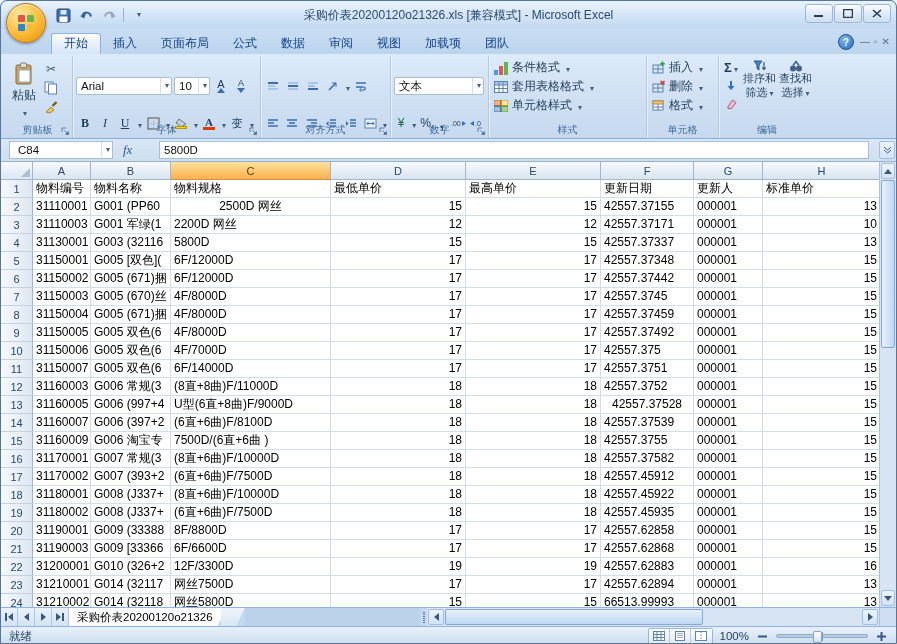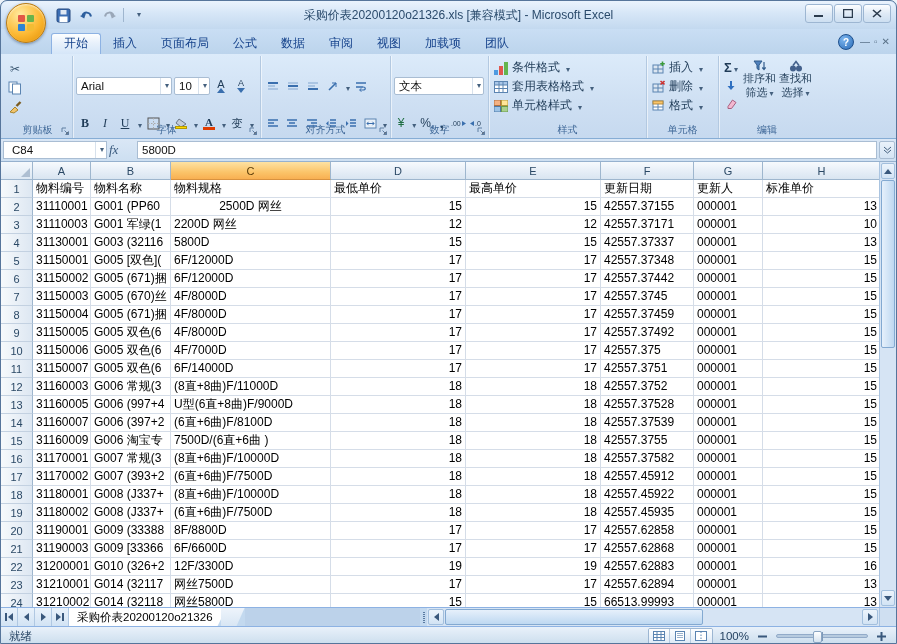--- a/index.html
+++ b/index.html
@@ -56,21 +56,21 @@
 
 .numcombo{width:90px}
 
 .srow{display:flex;align-items:center;gap:4px;height:19px;padding:0 2px;font-size:12px;color:#1f3b57;white-space:nowrap}
 
 .editing-body{display:flex;gap:3px;height:100%}
 .edcol1{display:flex;flex-direction:column;gap:1px;padding-top:1px}
 .edbig{display:flex;flex-direction:column;align-items:center;width:38px;padding-top:2px;font-size:11px;color:#1f3b57;line-height:1.25}
 
 
-.fbar{position:absolute;top:138px;left:0;right:0;height:23px;background:linear-gradient(#dae7f6,#cddff1);border-bottom:1px solid #96b1ce;display:flex;align-items:center;padding:2px 1px 2px 2px;gap:2px}
+.fbar{position:absolute;top:138px;left:0;right:0;height:23px;background:linear-gradient(#dae7f6,#cddff1);border-bottom:1px solid #96b1ce;display:flex;align-items:center;padding:2px 1px 2px 8px;gap:10px}
 .namebox{width:104px;height:18px;background:#fff;border:1px solid #a9bdd3;display:flex;align-items:center;font-size:11.5px;padding-left:8px;color:#111}
 .namebox .dd{margin-left:auto;height:100%;display:flex;align-items:center;border-left:1px solid #d7e1ec;padding:0 2px}
 .fxbox{width:26px;text-align:left;font-size:13px;font-style:italic;font-family:"Liberation Serif",serif;color:#3a5a7e}
 .finput{flex:1;height:18px;background:#fff;border:1px solid #a9bdd3;font-size:11.5px;color:#111;display:flex;align-items:center;padding-left:4px}
 .fchev{width:16px;height:18px;display:flex;align-items:center;justify-content:center;background:linear-gradient(#eaf2fb,#d4e4f4);border:1px solid #a9bdd3;border-radius:2px}
 
 
 .gridwrap{position:absolute;top:161px;left:0;width:880px;height:445px;background:#fff;overflow:hidden}
 .chrow{display:flex;height:18px}
 .corner{width:32px;height:18px;background:linear-gradient(#f5f9fd,#dde8f3);border-right:1px solid #9eb6ce;border-bottom:1px solid #9eb6ce;position:relative}
@@ -207,20 +207,31 @@
         <span>▫</span>
         <span>✕</span>
       </span>
     </span>
   </div>
 
   <div class="ribbon">
 
     <div class="group" style="width:70px">
       <div class="clip-body">
+        <div class="rbtn bigbtn">
+          <span class="icspan">
+              <svg width="22" height="24">
+                <rect x="3" y="3" width="15" height="19" rx="1.5" fill="#c9a45c" stroke="#8a6c2a"></rect>
+                <rect x="7.5" y="1" width="6" height="4.5" rx="1" fill="#dcdcdc" stroke="#808080"></rect>
+                <rect x="6" y="8" width="11" height="12" fill="#fff" stroke="#9aa7b8"></rect>
+              </svg>
+            </span>
+          <span class="blabel">粘贴</span>
+          <span class="dd"></span>
+        </div>
         <div class="minicol">
           <span class="rbtn mini">
               <span class="icspan ic-cut"></span>
             </span>
           <span class="rbtn mini">
               <span class="icspan">
                 <svg width="14" height="14">
                   <rect x="1" y="1" width="8" height="10" fill="#fff" stroke="#5b84b1"></rect>
                   <rect x="4.5" y="3" width="8" height="10" fill="#fff" stroke="#5b84b1"></rect>
                 </svg>
@@ -742,21 +753,21 @@
           <div class="cell" style="width: 69px; text-align: left;">000001</div>
           <div class="cell" style="width: 118px; text-align: right;">15</div>
         </div>
         <div class="grow">
           <div class="rowhdr">13</div>
           <div class="cell" style="width: 58px; text-align: left;">31160005</div>
           <div class="cell" style="width: 80px; text-align: left;">G006 (997+4</div>
           <div class="cell" style="width: 160px; text-align: left;">U型(6直+8曲)F/9000D</div>
           <div class="cell" style="width: 135px; text-align: right;">18</div>
           <div class="cell" style="width: 135px; text-align: right;">18</div>
-          <div class="cell" style="width: 93px; text-align: left;">42557.37528</div>
+          <div class="cell" style="width: 93px; text-align: center;">42557.37528</div>
           <div class="cell" style="width: 69px; text-align: left;">000001</div>
           <div class="cell" style="width: 118px; text-align: right;">15</div>
         </div>
         <div class="grow">
           <div class="rowhdr">14</div>
           <div class="cell" style="width: 58px; text-align: left;">31160007</div>
           <div class="cell" style="width: 80px; text-align: left;">G006 (397+2</div>
           <div class="cell" style="width: 160px; text-align: left;">(6直+6曲)F/8100D</div>
           <div class="cell" style="width: 135px; text-align: right;">18</div>
           <div class="cell" style="width: 135px; text-align: right;">18</div>

